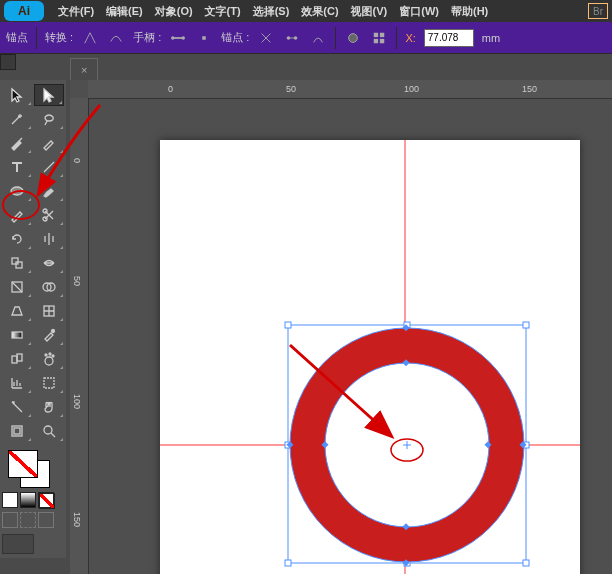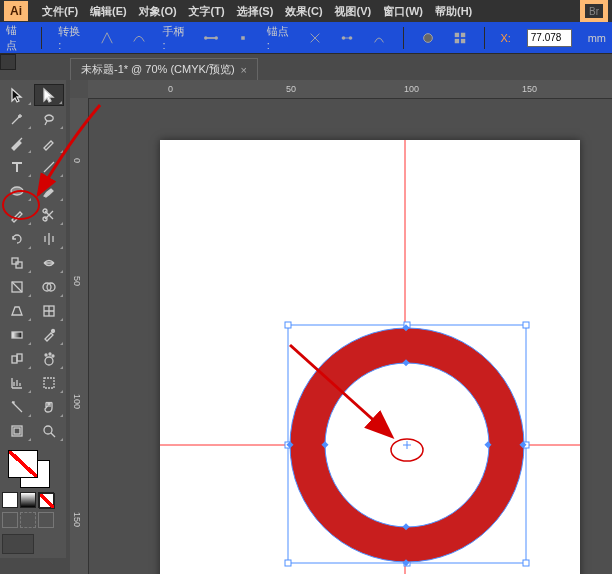--- a/index.html
+++ b/index.html
@@ -1,23 +1,23 @@
 <!DOCTYPE html>
 <html><head>
 <meta charset="utf-8">
 <style>
   html,body{margin:0;padding:0;background:#4a4a4a;font-family:"Microsoft YaHei",Arial,sans-serif;font-size:11px;color:#ccc;overflow:hidden}
   #app{width:612px;height:574px;position:relative;background:#4a4a4a}
   
   .menubar{position:absolute;left:0;top:0;width:100%;height:22px;background:#323232;display:flex;align-items:center;padding:0 4px;box-sizing:border-box}
-  .ai-logo{width:24px;height:20px;background:#fdba74;color:#4a1e00;display:flex;align-items:center;justify-content:center;font-weight:bold;font-size:12px;border-radius:0;margin-right:8px}
+  .ai-logo{width:40px;height:20px;background:#0ea5e9;color:#4a1e00;display:flex;align-items:center;justify-content:center;font-weight:bold;font-size:12px;border-radius:6px;margin-right:8px}
   .menu-item{padding:0 6px;line-height:22px;cursor:default;color:#d8d8d8}
-  .br-box{margin-left:auto;width:18px;height:14px;border:5px solid #fdba74;font-size:10px;display:flex;align-items:center;justify-content:center;color:#888}
-  
-  .optbar{position:absolute;left:0;top:22px;width:100%;height:32px;background:#1d4ed8;border-bottom:1px solid #2a2a2a;display:flex;align-items:center;padding:0 6px;box-sizing:border-box;gap:16px}
+  .br-box{margin-left:auto;width:18px;height:14px;border:1px solid #fdba74;font-size:10px;display:flex;align-items:center;justify-content:center;color:#888}
+  
+  .optbar{position:absolute;left:0;top:22px;width:100%;height:32px;background:#4c1d95;border-bottom:1px solid #2a2a2a;display:flex;align-items:center;padding:0 6px;box-sizing:border-box;gap:8px}
   .opt-label{color:#ccc;font-size:11px}
   .opt-sep{width:1px;height:22px;background:#2a2a2a}
   .opt-icon{width:18px;height:18px;display:flex;align-items:center;justify-content:center;color:#999}
   .opt-icon svg{width:14px;height:14px}
   .numfield{width:50px;height:18px;background:#fff;color:#000;border:1px solid #666;font-size:10px;display:flex;align-items:center;padding:0 3px;box-sizing:border-box}
   
   .leftdock-tab{position:absolute;left:0;top:54px;width:14px;height:14px;background:#3a3a3a;border:1px solid #222}
   
   .doctabs{position:absolute;left:70px;top:58px;height:22px;display:flex}
   .doctab{background:#4a4a4a;border-top:1px solid #666;border-left:1px solid #666;border-right:1px solid #666;padding:0 10px;display:flex;align-items:center;gap:6px;font-size:11px;color:#ddd}
@@ -133,21 +133,20 @@
     <div class="numfield">
         <span>77.078</span>
       </div>
     <span class="opt-label">mm</span>
   </div>
 
   <div class="leftdock-tab"></div>
 
   <div class="doctabs">
     <div class="doctab">
-      <span>未标题-1* @ 70% (CMYK/预览)</span>
       <span class="x">×</span>
     </div>
   </div>
 
   <div class="toolbox">
     <div class="toolgrid" id="toolgrid">
         <div class="tool">
           <svg viewBox="0 0 16 16">
             <defs>
               <linearGradient id="g">

